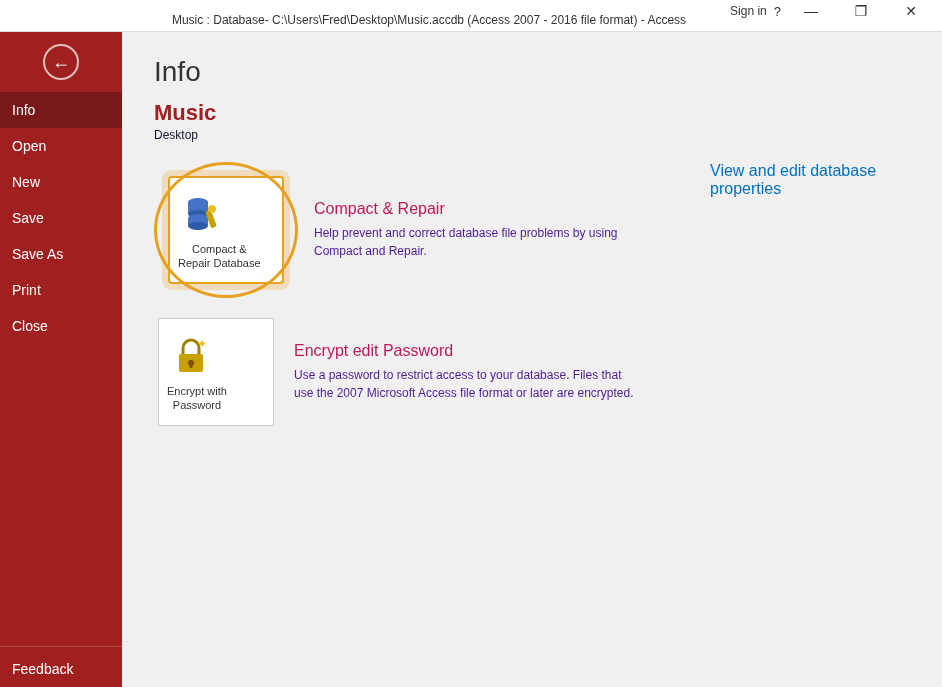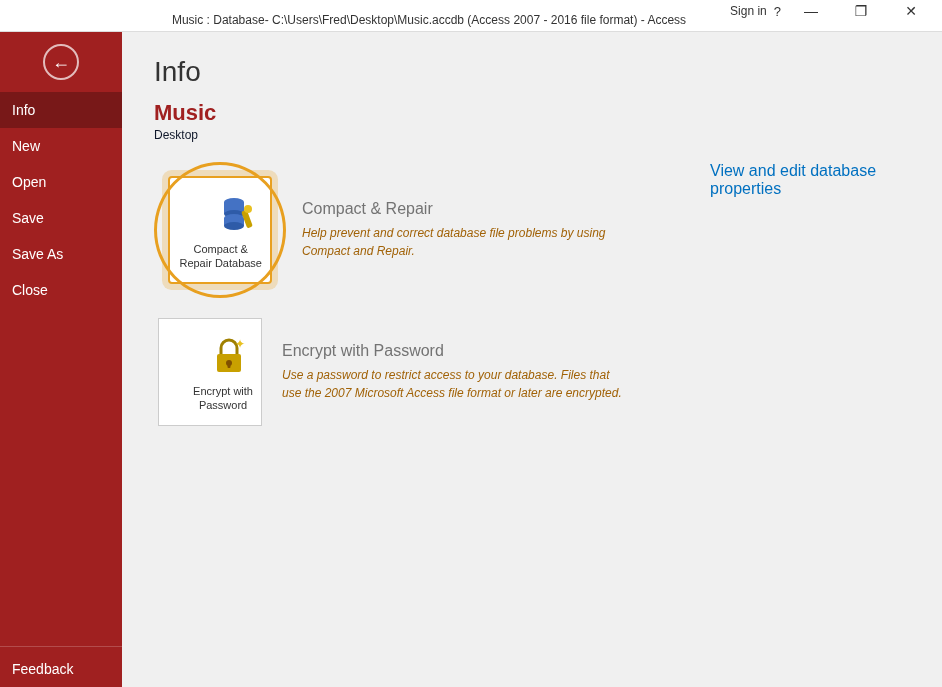--- a/index.html
+++ b/index.html
@@ -94,26 +94,26 @@
     .actions-col { display: flex; flex-direction: column; gap: 16px; flex: 1; }
 
     
     .action-card {
       display: flex;
       align-items: center;
       gap: 0;
       cursor: pointer;
     }
     .card-icon-wrap {
-      width: 104px; height: 108px;
+      width: 116px; height: 108px;
       background: #fff;
       border: 1px solid #ccc;
       display: flex;
       flex-direction: column;
-      align-items: flex-end;
+      align-items: flex-start;
       justify-content: center;
       font-size: 11px;
       color: #333;
       text-align: center;
       padding: 8px;
       flex-shrink: 0;
       position: relative;
     }
     .card-icon-wrap.highlighted {
       border: 2px solid #e8a020;
@@ -123,29 +123,28 @@
     .card-label {
       font-size: 11px;
       line-height: 1.3;
       color: #333;
       text-align: center;
     }
     .card-info { padding: 0 16px; }
     .card-info-title {
       font-size: 16px;
       font-weight: 400;
-      color: #737373;
+      color: #be185d;
       margin-bottom: 6px;
     }
     .card-info-desc {
       font-size: 12px;
-      color: #a16207;
+      color: #4c1d95;
       line-height: 1.5;
       max-width: 340px;
-      font-style: italic;
     }
 
     
     .highlight-ring {
       position: absolute;
       top: -14px; left: -14px; right: -14px; bottom: -14px;
       border: 3px solid #e8a020;
       border-radius: 50%;
       pointer-events: none;
     }
@@ -195,30 +194,33 @@
       <div class="back-circle">
         <span>←</span>
       </div>
     </div>
 
     <div class="sidebar-nav">
       <div class="sidebar-item active">
         <span>Info</span>
       </div>
       <div class="sidebar-item">
+        <span>Open</span>
+      </div>
+      <div class="sidebar-item">
         <span>New</span>
       </div>
       <div class="sidebar-item">
-        <span>Open</span>
-      </div>
-      <div class="sidebar-item">
         <span>Save</span>
       </div>
       <div class="sidebar-item">
         <span>Save As</span>
+      </div>
+      <div class="sidebar-item">
+        <span>Print</span>
       </div>
       <div class="sidebar-item">
         <span>Close</span>
       </div>
 
       <div class="sidebar-bottom">
         <div class="sidebar-divider"></div>
         <div class="sidebar-item">
           <span>Feedback</span>
         </div>
@@ -274,21 +276,21 @@
 
                 <circle cx="24" cy="31" r="3" fill="#805000"></circle>
                 <rect x="22.5" y="31" width="3" height="5" rx="1" fill="#805000"></rect>
 
                 <text x="30" y="16" font-size="12" fill="#E8C020">✦</text>
               </svg>
               <span class="card-label">Encrypt with<br>Password</span>
             </div>
           </div>
           <div class="card-info">
-            <div class="card-info-title">Encrypt with Password</div>
+            <div class="card-info-title">Encrypt edit Password</div>
             <div class="card-info-desc">Use a password to restrict access to your database. Files that use the 2007 Microsoft Access file format or later are encrypted.</div>
           </div>
         </div>
 
       </div>
 
       <div class="right-panel">
         <a class="db-properties-link" href="#">View and edit database properties</a>
       </div>
     </div>

